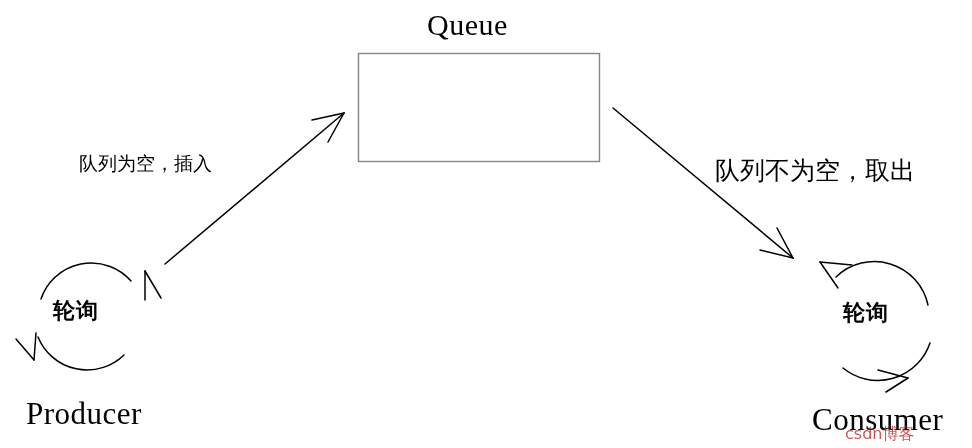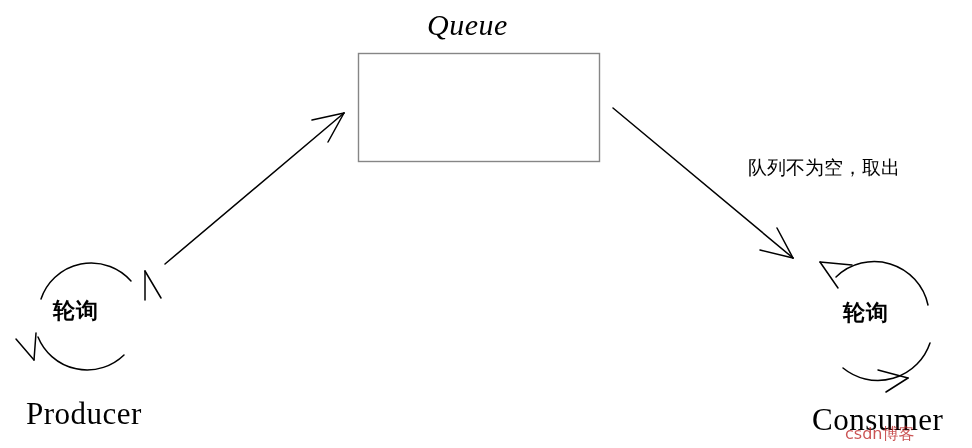--- a/index.html
+++ b/index.html
@@ -34,21 +34,20 @@
     font-family: "Liberation Serif", serif;
   }
   .lbl-cjk {
     font-family: "DejaVu Sans", sans-serif;
   }
   #queue-title {
     left: 427px;
     top: 10px;
     font-size: 30px;
     letter-spacing: 0.5px;
-    font-style: italic;
   }
   #producer-label {
     left: 26px;
     top: 398px;
     font-size: 31px;
     letter-spacing: 0.5px;
   }
   #consumer-label {
     left: 812px;
     top: 404px;
@@ -68,23 +67,23 @@
     font-size: 22px;
     font-weight: bold;
     letter-spacing: 1px;
   }
   #insert-label {
     left: 79px;
     top: 154px;
     font-size: 19px;
   }
   #take-label {
-    left: 748px;
+    left: 715px;
     top: 158px;
-    font-size: 19px;
+    font-size: 25px;
   }
   #watermark {
     position: absolute;
     left: 845px;
     top: 424px;
     font-size: 16px;
     color: #b91c1c;
     font-family: "DejaVu Sans", sans-serif;
     white-space: nowrap;
     opacity: 0.75;
@@ -138,18 +137,19 @@
   <div class="lbl lbl-latin" id="queue-title">Queue</div>
 
   <div class="lbl lbl-latin" id="consumer-label">Consumer</div>
 
   <div class="lbl lbl-latin" id="producer-label">Producer</div>
 
   <div class="lbl lbl-cjk" id="producer-ring-label">轮询</div>
 
   <div class="lbl lbl-cjk" id="consumer-ring-label">轮询</div>
 
+  <div class="lbl lbl-cjk" id="insert-label">队列为空，插入</div>
 
   <div class="lbl lbl-cjk" id="take-label">队列不为空，取出</div>
 
   <div id="watermark">csdn博客</div>
 
 </div>
 
 </body></html>

